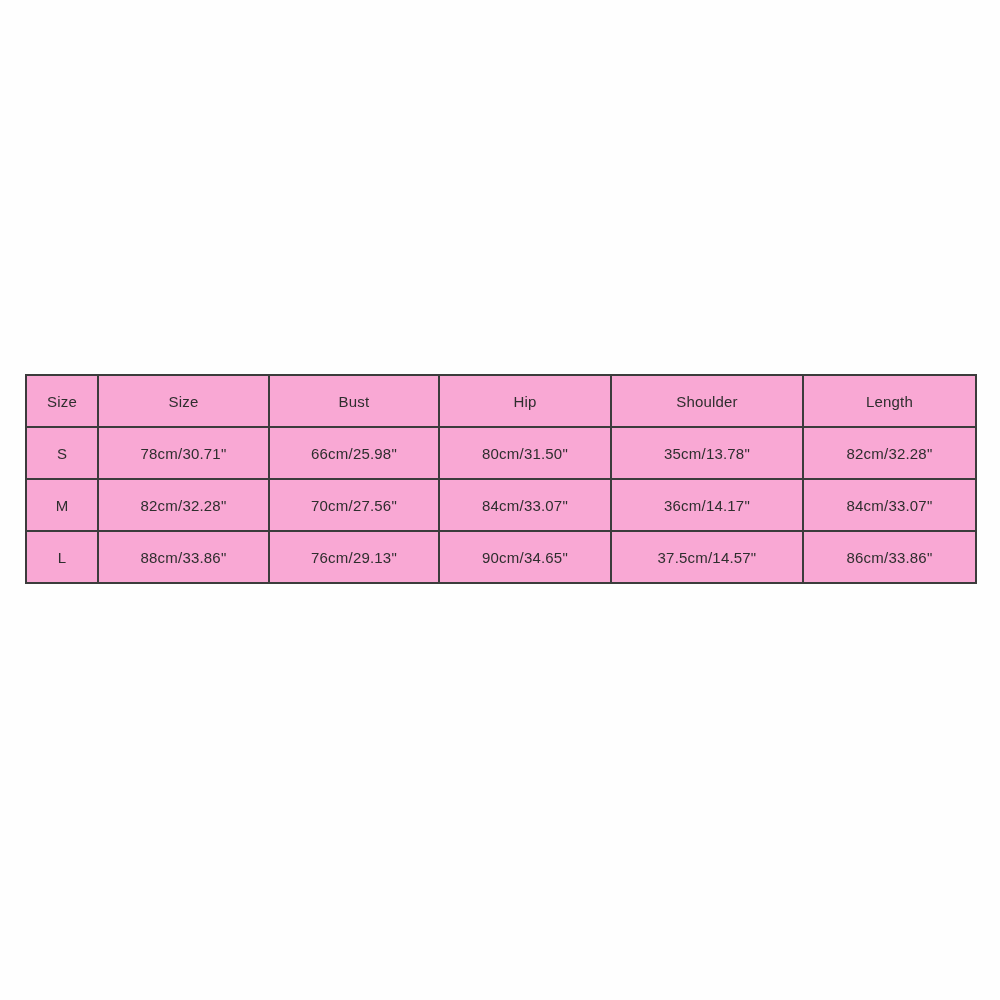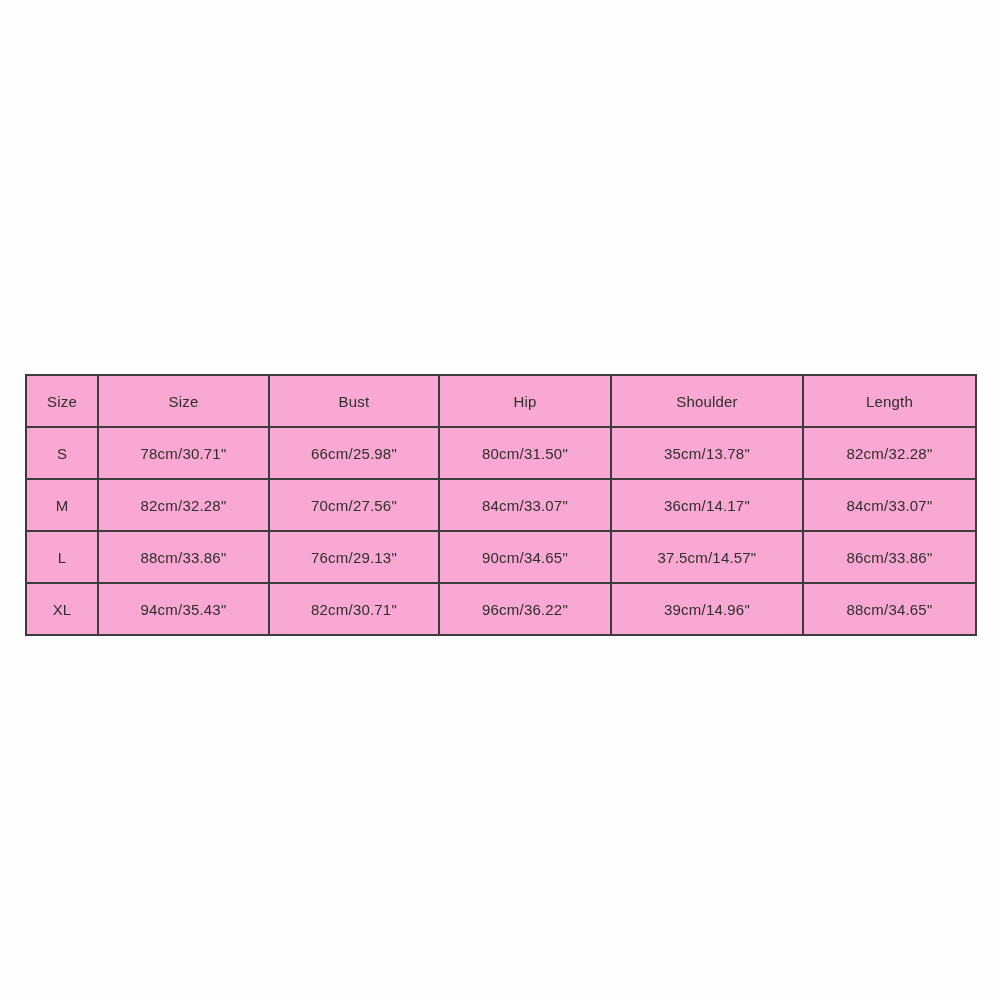--- a/index.html
+++ b/index.html
@@ -84,23 +84,15 @@
         <td>84cm/33.07"</td>
       </tr>
       <tr>
         <td>L</td>
         <td>88cm/33.86"</td>
         <td>76cm/29.13"</td>
         <td>90cm/34.65"</td>
         <td>37.5cm/14.57"</td>
         <td>86cm/33.86"</td>
       </tr>
-      <tr>
-        <td>XL</td>
-        <td>94cm/35.43"</td>
-        <td>82cm/30.71"</td>
-        <td>96cm/36.22"</td>
-        <td>39cm/14.96"</td>
-        <td>88cm/34.65"</td>
-      </tr>
     </tbody>
   </table>
 </div>
 
 </body></html>

